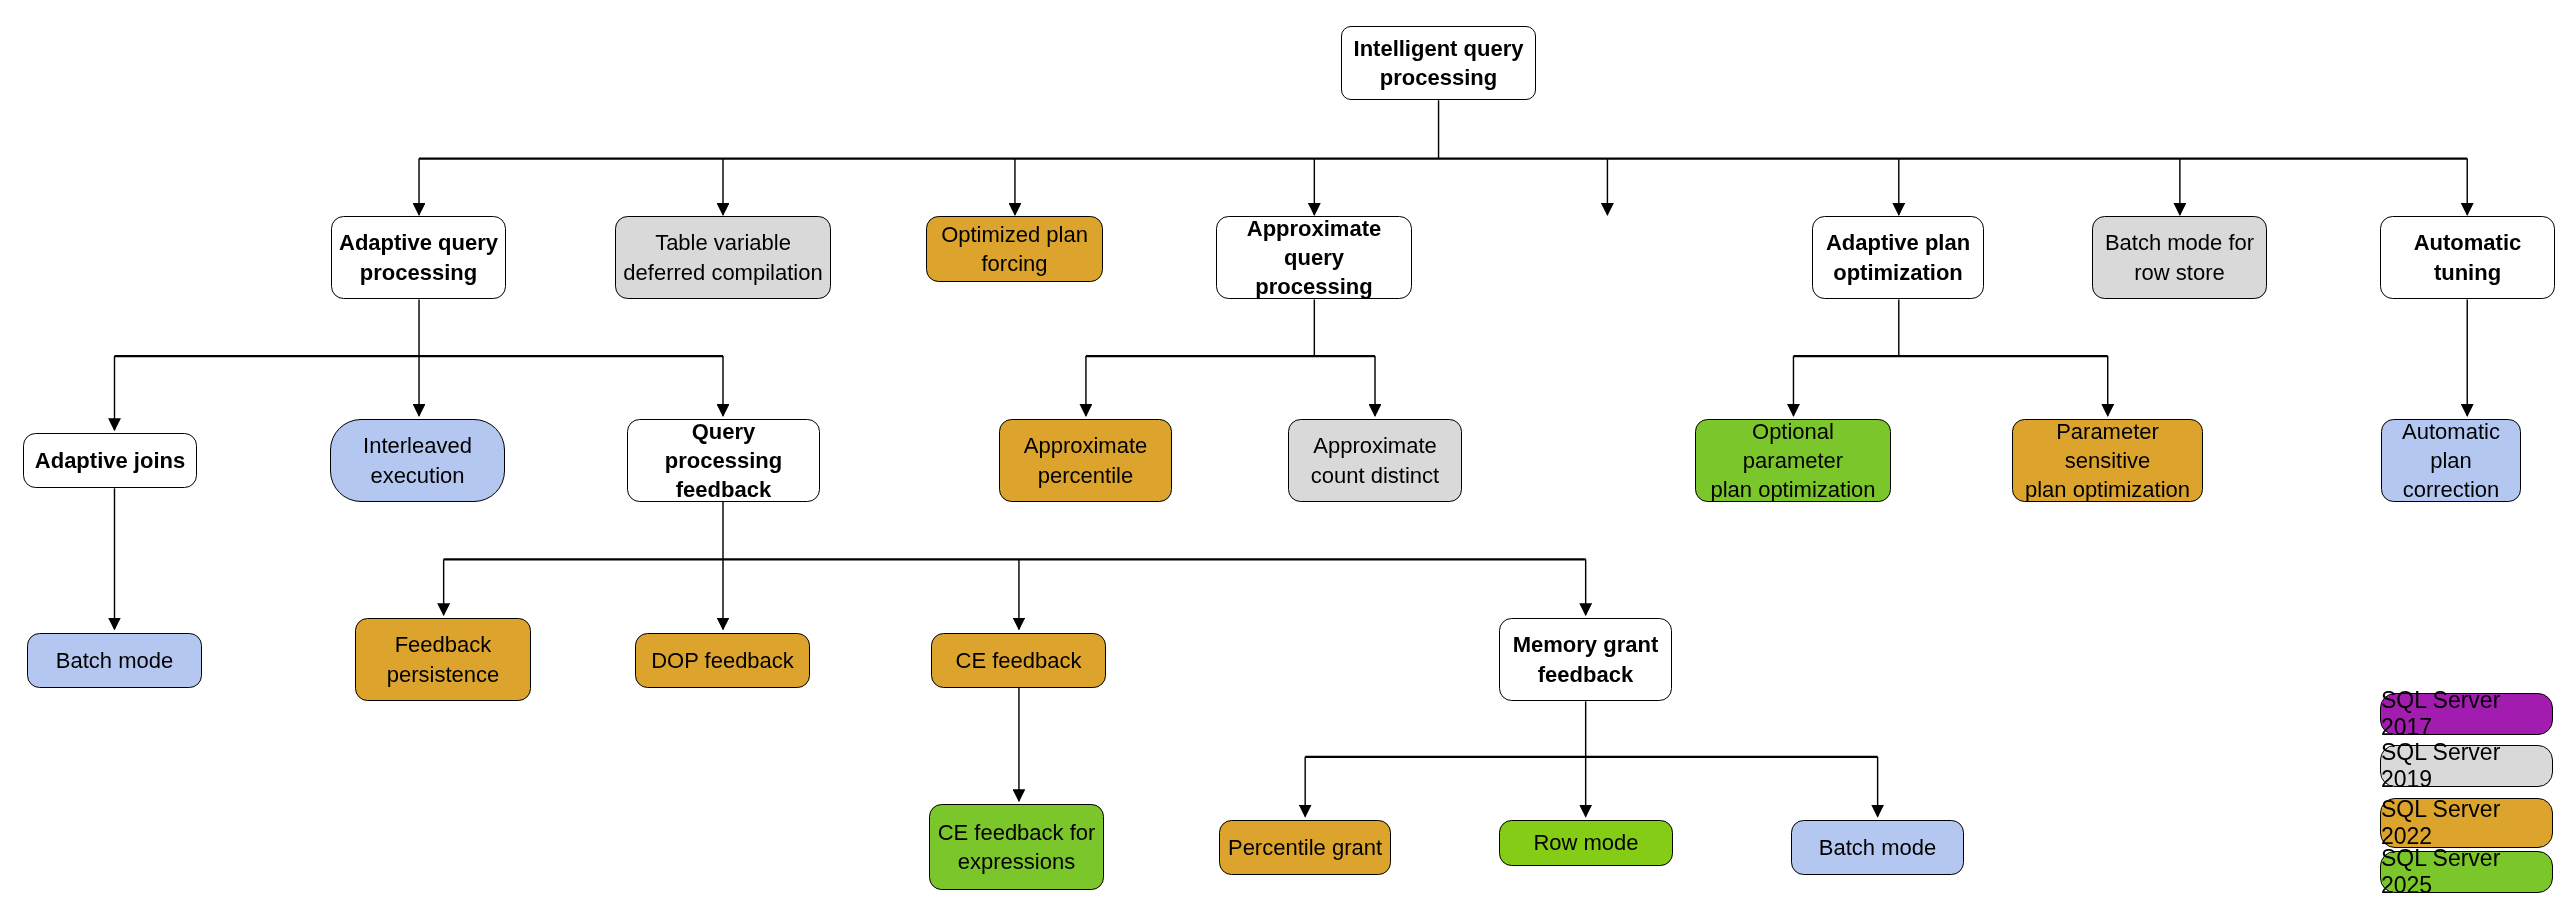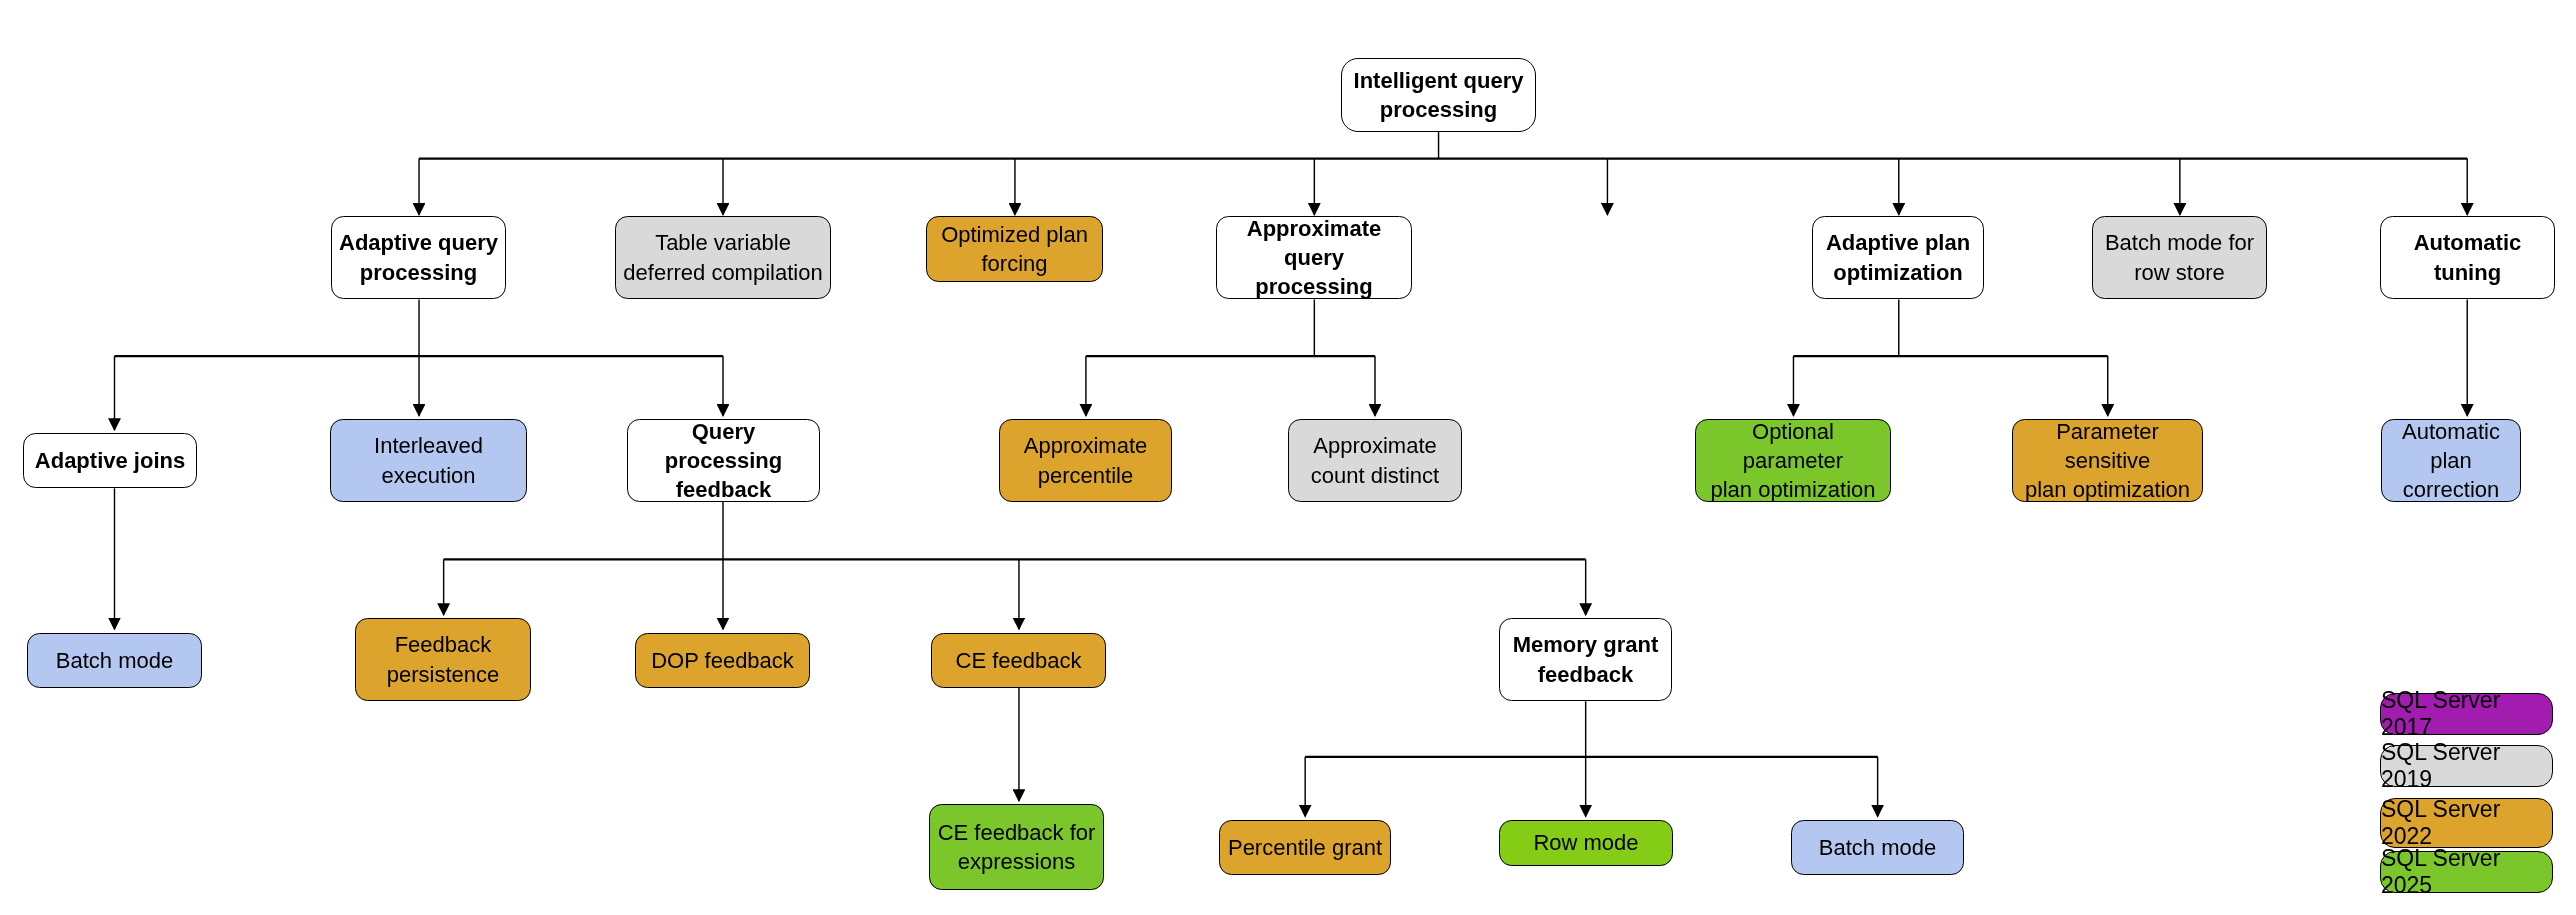--- a/index.html
+++ b/index.html
@@ -8,21 +8,21 @@
   svg.wires{position:absolute;left:0;top:0;width:2576px;height:916px;}
   .node{
     position:absolute;box-sizing:border-box;
     border:1.7px solid #000;border-radius:12.6px;
     display:flex;align-items:center;justify-content:center;
     text-align:center;white-space:pre-line;
     font-size:22px;line-height:1.32;color:#000;
     padding:2.3px 5.7px;background:#fff;
   }
   .node.bold{font-weight:bold;}
-  .node.root{border-radius:17px;margin-top:32px;}
+  .node.root{border-radius:10px;}
   .pill{
     position:absolute;box-sizing:border-box;
     border:1.7px solid #000;border-radius:15px;
     display:flex;align-items:center;justify-content:center;
     font-size:23px;color:#000;background:#fff;
   }
 </style>
 </head>
 <body>
 
@@ -96,21 +96,21 @@
   <div class="node bold" style="left: 1216px; top: 216px; width: 196px; height: 83px; background-color: rgb(255, 255, 255);">Approximate
 query processing</div>
   <div class="node bold" style="left: 1812px; top: 216px; width: 172px; height: 83px; background-color: rgb(255, 255, 255);">Adaptive plan
 optimization</div>
   <div class="node" style="left: 2092px; top: 216px; width: 175px; height: 83px; background-color: rgb(217, 217, 217);">Batch mode for
 row store</div>
   <div class="node bold" style="left: 2380px; top: 216px; width: 175px; height: 83px; background-color: rgb(255, 255, 255);">Automatic
 tuning</div>
 
   <div class="node bold" style="left: 23px; top: 433px; width: 174px; height: 55px; background-color: rgb(255, 255, 255);">Adaptive joins</div>
-  <div class="node" style="left: 330px; top: 419px; width: 197px; height: 83px; background-color: rgb(180, 199, 240);">Interleaved
+  <div class="node" style="left: 330px; top: 419px; width: 175px; height: 83px; background-color: rgb(180, 199, 240); border-radius: 31px;">Interleaved
 execution</div>
   <div class="node bold" style="left: 627px; top: 419px; width: 193px; height: 83px; background-color: rgb(255, 255, 255);">Query processing
 feedback</div>
   <div class="node" style="left: 999px; top: 419px; width: 173px; height: 83px; background-color: rgb(220, 164, 45);">Approximate
 percentile</div>
   <div class="node" style="left: 1288px; top: 419px; width: 174px; height: 83px; background-color: rgb(217, 217, 217);">Approximate
 count distinct</div>
   <div class="node" style="left: 1695px; top: 419px; width: 196px; height: 83px; background-color: rgb(123, 198, 43);">Optional parameter
 plan optimization</div>
   <div class="node" style="left: 2012px; top: 419px; width: 191px; height: 83px; background-color: rgb(220, 164, 45);">Parameter sensitive

